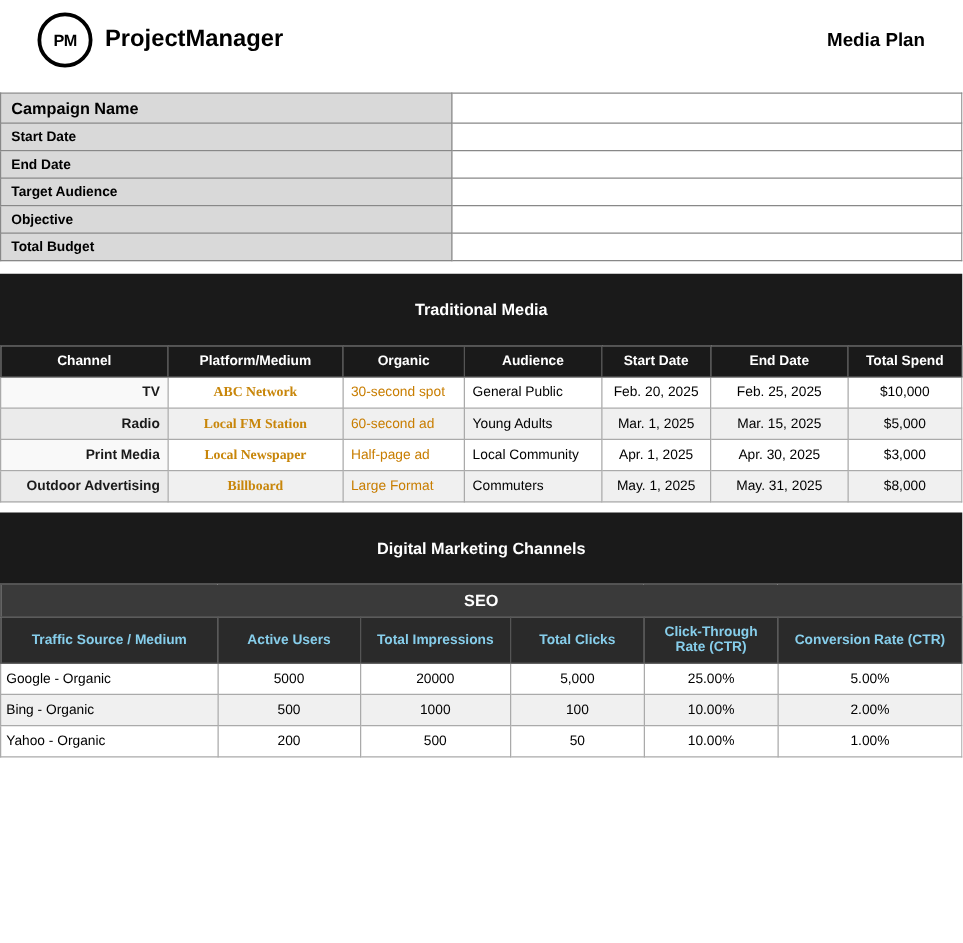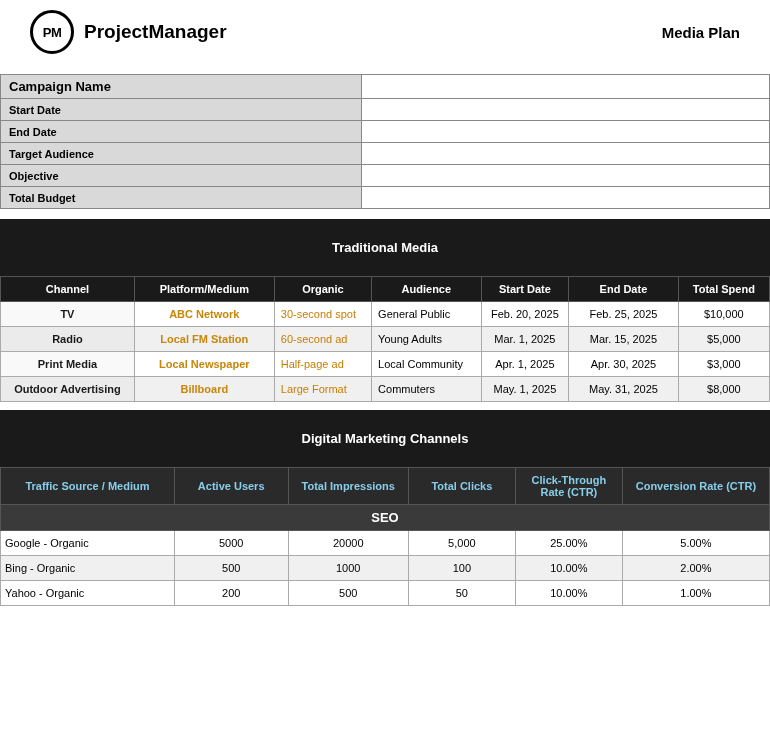--- a/index.html
+++ b/index.html
@@ -102,28 +102,29 @@
       font-size: 11px;
       border: 1px solid #555;
     }
     .media-table td {
       border: 1px solid #aaa;
       padding: 6px 6px;
       text-align: center;
       font-size: 11px;
     }
     .media-table td.channel-cell {
-      text-align: center;
+      text-align: right;
       font-weight: bold;
       color: #1a1a1a;
       background: #f9f9f9;
     }
     .media-table td.platform-cell {
       color: #c8860a;
       font-weight: bold;
+      font-family: Liberation Serif, serif;
     }
     .media-table td.format-cell {
       color: #c87d00;
       text-align: left;
     }
     .media-table td.audience-cell {
       text-align: left;
     }
     .media-table td.date-cell {
       color: #000;
@@ -284,31 +285,31 @@
   </tr>
       </tbody>
   </table>
 </div>
 
 <div class="section-wrapper">
   <div class="section-title-row">Digital Marketing Channels</div>
   <table class="digital-table">
     <tbody id="digital-tbody">
         <tr>
+          <td colspan="6" style="background: rgb(58, 58, 58); color: rgb(255, 255, 255); text-align: center; font-weight: bold; font-size: 13px; padding: 5px; border: 1px solid rgb(85, 85, 85);">SEO</td>
+        </tr>
+        <tr>
           <th class="col-traffic" style="background: rgb(42, 42, 42); color: rgb(135, 206, 235);">Traffic Source / Medium</th>
           <th class="col-activeusers" style="background: rgb(42, 42, 42); color: rgb(135, 206, 235);">Active Users</th>
           <th class="col-impressions" style="background: rgb(42, 42, 42); color: rgb(135, 206, 235);">Total Impressions</th>
           <th class="col-clicks" style="background: rgb(42, 42, 42); color: rgb(135, 206, 235);">Total Clicks</th>
           <th class="col-ctr" style="background: rgb(42, 42, 42); color: rgb(135, 206, 235);">Click-Through Rate (CTR)</th>
           <th class="col-convrate" style="background: rgb(42, 42, 42); color: rgb(135, 206, 235);">Conversion Rate (CTR)</th>
         </tr>
         <tr>
-          <td colspan="6" style="background: rgb(58, 58, 58); color: rgb(255, 255, 255); text-align: center; font-weight: bold; font-size: 13px; padding: 5px; border: 1px solid rgb(85, 85, 85);">SEO</td>
-        </tr>
-        <tr>
     <td class="traffic-cell col-traffic">Google - Organic</td>
     <td class="col-activeusers">5000</td>
     <td class="col-impressions">20000</td>
     <td class="col-clicks">5,000</td>
     <td class="col-ctr">25.00%</td>
     <td class="col-convrate">5.00%</td>
   </tr>
         <tr>
     <td class="traffic-cell col-traffic">Bing - Organic</td>
     <td class="col-activeusers">500</td>

